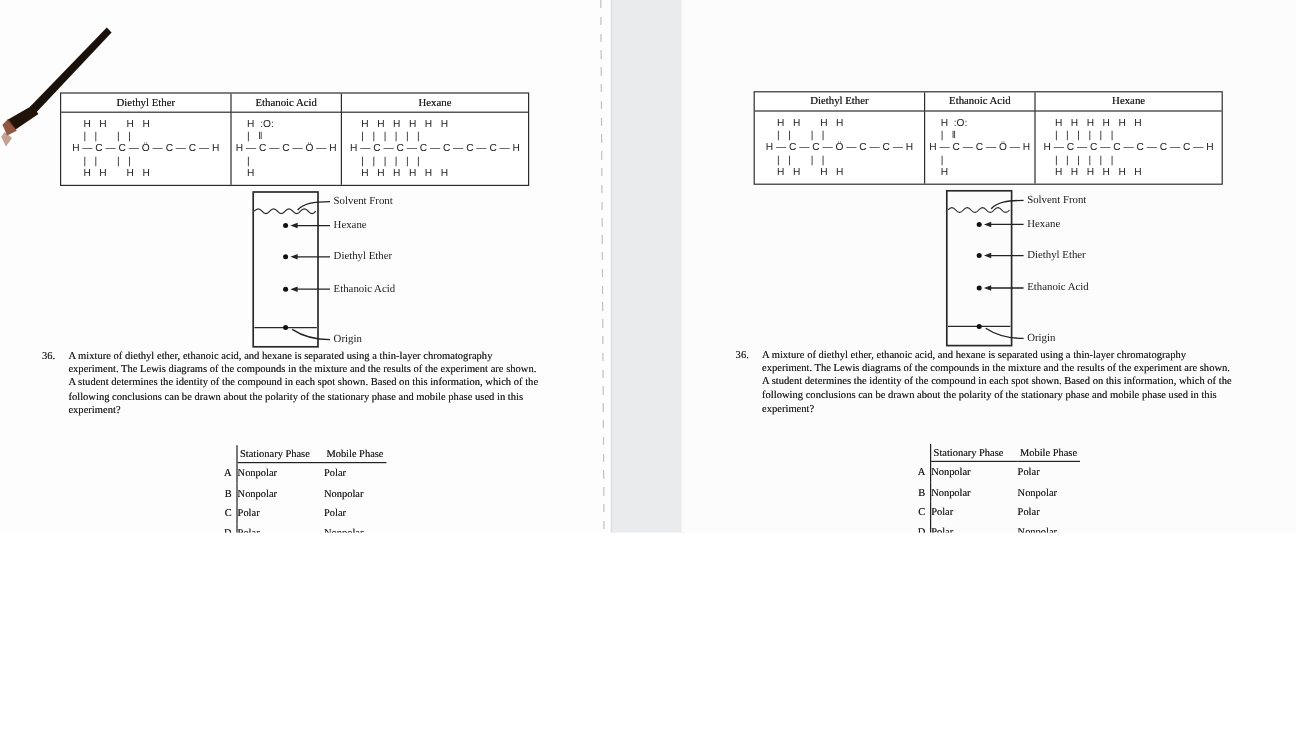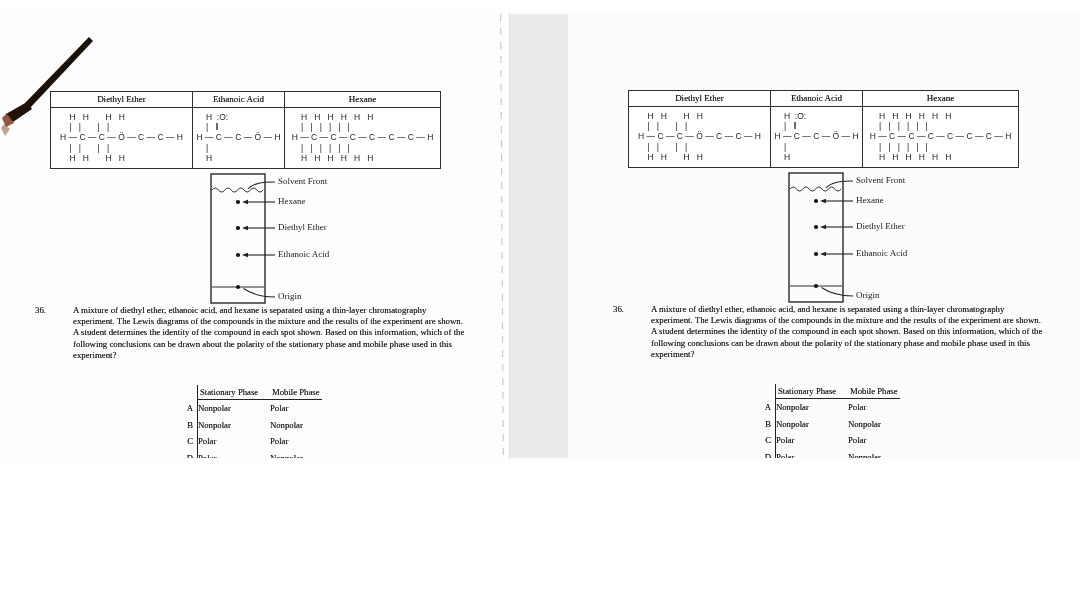--- a/index.html
+++ b/index.html
@@ -1,17 +1,17 @@
 <!DOCTYPE html>
 <html><head>
 <meta charset="utf-8">
 <style>
   html,body{margin:0;padding:0;background:#ffffff;}
   #canvas{position:relative;width:1080px;height:444px;background:#ffffff;overflow:hidden;
-          font-family:"Liberation Serif",serif;color:#1a1a1a;margin-top:14px;}
+          font-family:"Liberation Serif",serif;color:#1a1a1a;}
   
   .page{position:absolute;top:0;height:608px;background:#fdfdfd;}
   .page-left{left:0;width:507px;}
   .page-right{left:568px;width:512px;background:#fcfcfd;}
   .gutter{position:absolute;top:0;left:509px;width:59px;height:608px;background:#eaebed;
           border-left:1px solid #dcdddf;border-right:1px solid #d5d6d9;}
   .edge-line{position:absolute;top:0;left:502px;width:3px;height:608px;pointer-events:none;
           background:repeating-linear-gradient(to bottom, rgba(95,95,95,.38) 0 7px, rgba(95,95,95,0) 7px 14px);
           transform:skewX(.35deg);width:1px;}
   .stain{position:absolute;left:-15px;top:550px;width:160px;height:80px;border-radius:50%;
@@ -27,21 +27,21 @@
   .lcolsep{border-right:1px solid #2e2e2e;}
   .lbody{height:60px;padding-top:4px;box-sizing:border-box;}
   .struct{width:fit-content;margin:0 auto;font-family:Liberation Sans, sans-serif;font-size:8.5px;
           line-height:10.2px;color:#1d1d1d;}
   .sline{white-space:pre;}
   
   .tlc{position:absolute;left:205px;top:156px;}
   .tlc text{font-family:"Liberation Serif",serif;font-size:9px;fill:#1a1a1a;}
   
   .question{position:absolute;left:35px;top:291px;display:flex;font-size:8.8px;line-height:11.2px;
-            text-shadow:0 0 .4px rgba(0,0,0,.6);gap:16px;}
+            text-shadow:0 0 .4px rgba(0,0,0,.6);}
   .qnum{width:22px;flex:0 0 22px;}
   .qline{white-space:nowrap;}
   
   .matrix{position:absolute;left:183px;top:371px;display:grid;grid-template-columns:15px 72px 52px;
           font-size:8.7px;text-shadow:0 0 .4px rgba(0,0,0,.6);}
   .m-corner{border-right:1.2px solid #222;height:15px;}
   .m-head{border-bottom:1.2px solid #222;text-align:left;line-height:14px;height:15px;box-sizing:border-box;
           white-space:nowrap;padding:0 2px;}
   .m-letter{border-right:1.2px solid #222;text-align:right;padding-right:4px;line-height:16.6px;height:16.6px;}
   .m-val{text-align:left;line-height:16.6px;height:16.6px;}

